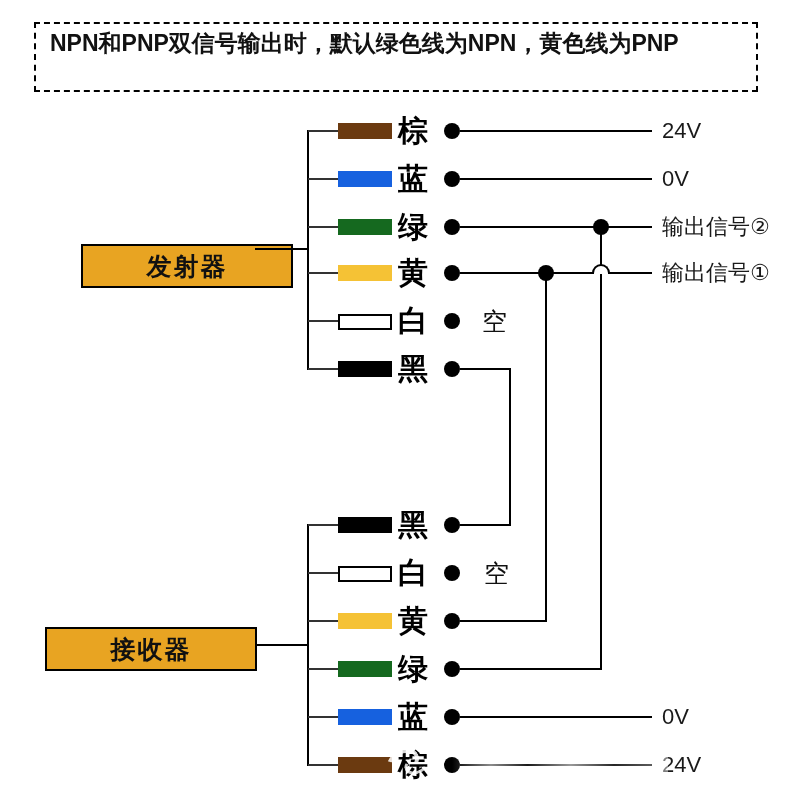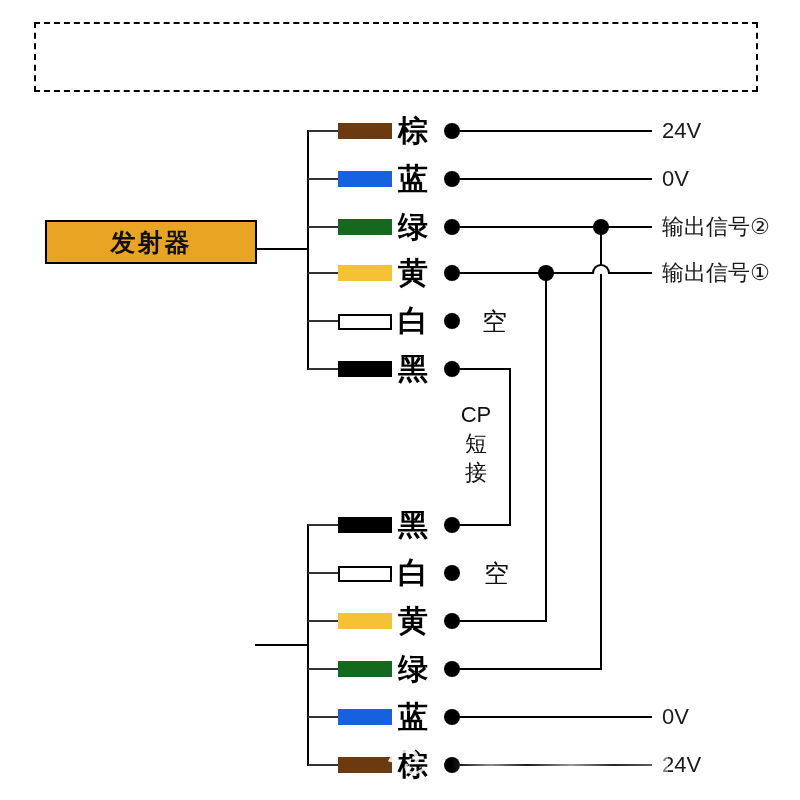--- a/index.html
+++ b/index.html
@@ -43,24 +43,28 @@
   .wm-arc2{position:absolute;left:404px;top:757px;width:18px;height:11px;
     border:3px solid rgba(255,255,255,.8);border-radius:50%;
     border-right-color:transparent;border-top-color:transparent;transform:rotate(-20deg);}
 </style>
 </head>
 <body>
 
 <div id="canvas">
 
   <div class="note-box">
+    <div>NPN和PNP双信号输出时，默认绿色线为NPN，黄色线为PNP</div>
   </div>
 
-  <div class="device-box" style="top:220px;">
+  <div class="device-box" style="top:244px;margin-left:36px;">
     <span>发射器</span>
+  </div>
+  <div class="device-box" style="top:627px;">
+    <span>接收器</span>
   </div>
 
   <div class="hline" style="left:255px;top:248px;width:53px;"></div>
   <div class="vline" style="left:307px;top:130px;height:240px;"></div>
 
   <div class="hline" style="left:255px;top:644px;width:53px;"></div>
   <div class="vline" style="left:307px;top:524px;height:242px;"></div>
 
   <div class="stub" style="left:308px;top:130px;width:30px;"></div>
   <div class="stub" style="left:308px;top:178px;width:30px;"></div>
@@ -104,25 +108,20 @@
   <div class="hop"></div>
   <div class="vline" style="left:545px;top:273px;height:349px;"></div>
   <div class="vline" style="left:509px;top:368px;height:158px;"></div>
 
   <div class="tlabel" style="left:662px;top:118px;">24V</div>
   <div class="tlabel" style="left:662px;top:166px;">0V</div>
   <div class="tlabel" style="left:662px;top:214px;">输出信号②</div>
   <div class="tlabel" style="left:662px;top:260px;">输出信号①</div>
   <div class="empty-label" style="left:482px;top:307px;">空</div>
 
-  <div class="cp-note">
-    <div>CP</div>
-    <div>短</div>
-    <div>接</div>
-  </div>
 
   <div class="stub" style="left:308px;top:524px;width:30px;"></div>
   <div class="stub" style="left:308px;top:572px;width:30px;"></div>
   <div class="stub" style="left:308px;top:620px;width:30px;"></div>
   <div class="stub" style="left:308px;top:668px;width:30px;"></div>
   <div class="stub" style="left:308px;top:716px;width:30px;"></div>
   <div class="stub" style="left:308px;top:764px;width:30px;"></div>
 
   <div class="swatch" style="left: 338px; top: 517px; background: rgb(0, 0, 0);"></div>
   <div class="swatch outlined" style="left:338px;top:566px;"></div>

